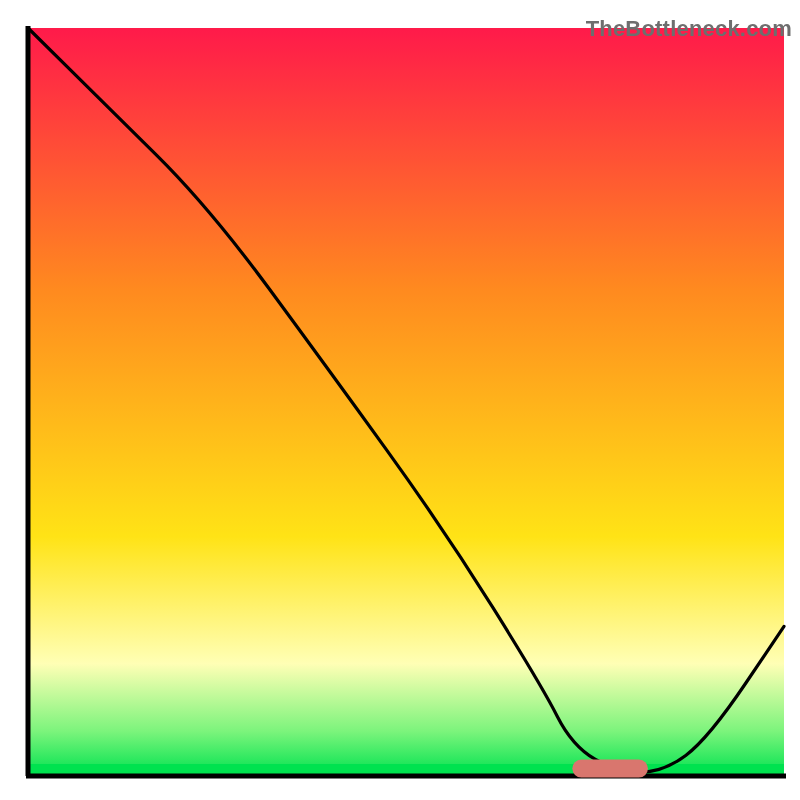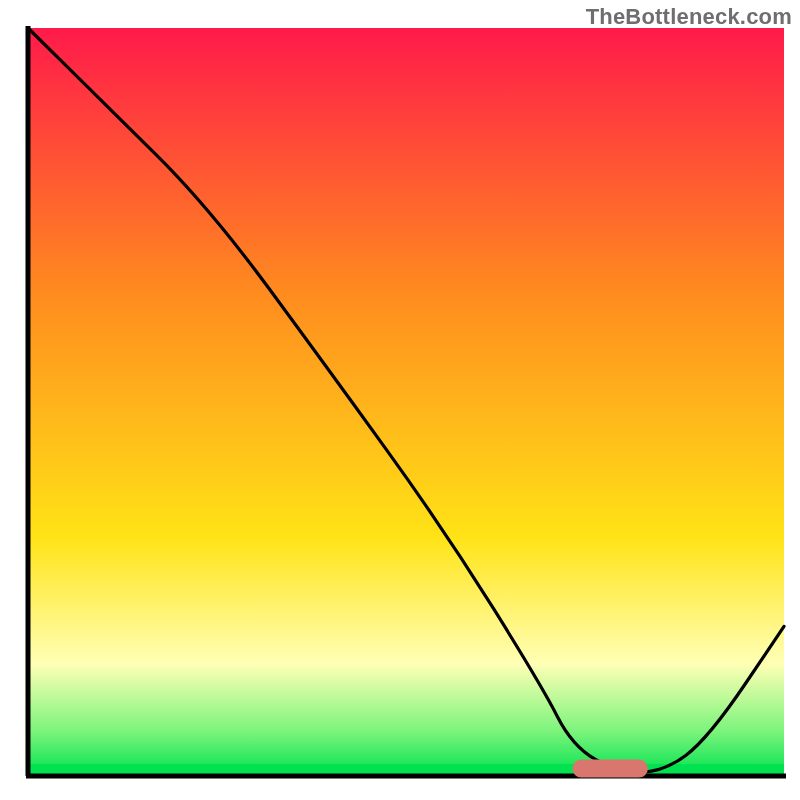--- a/index.html
+++ b/index.html
@@ -10,21 +10,21 @@
     background: #ffffff;
     font-family: Arial, Helvetica, sans-serif;
   }
   .container {
     position: relative;
     width: 800px;
     height: 800px;
   }
   .watermark {
     position: absolute;
-    top: 4px;
+    top: 16px;
     right: 8px;
     font-size: 22px;
     font-weight: 600;
     color: #6e6e6e;
     letter-spacing: 0.2px;
     z-index: 10;
   }
   svg.chart {
     position: absolute;
     top: 0;

